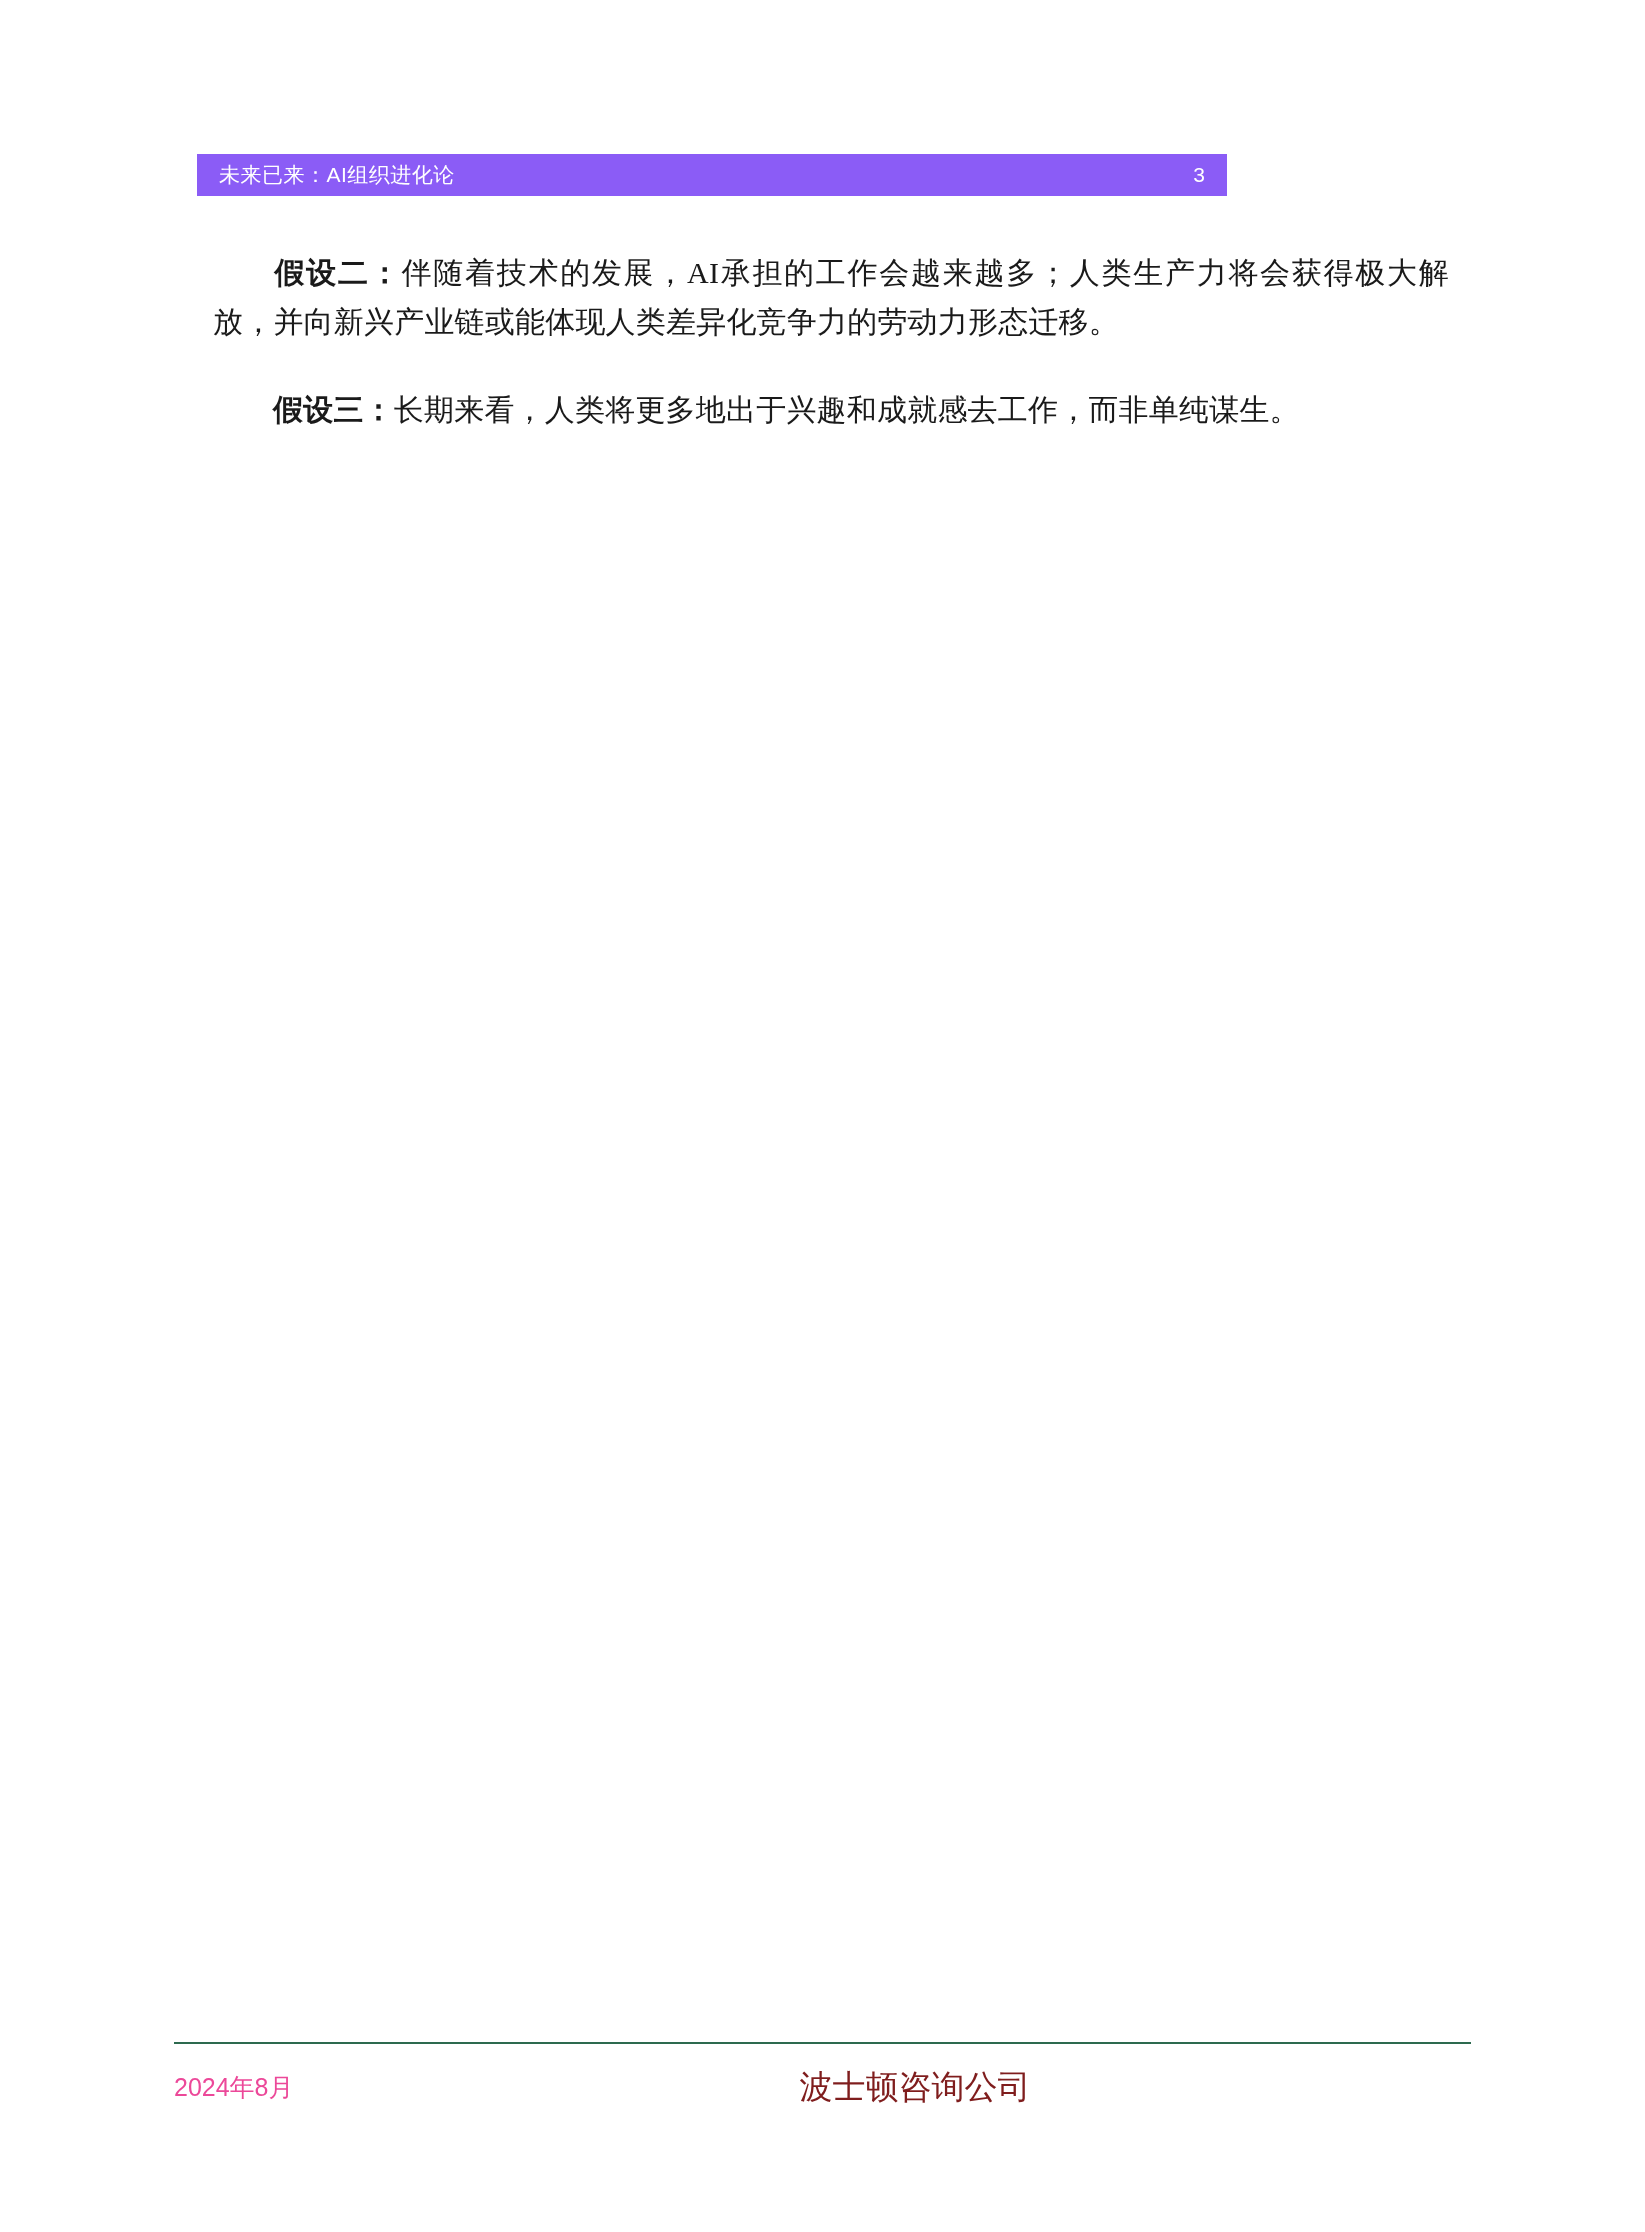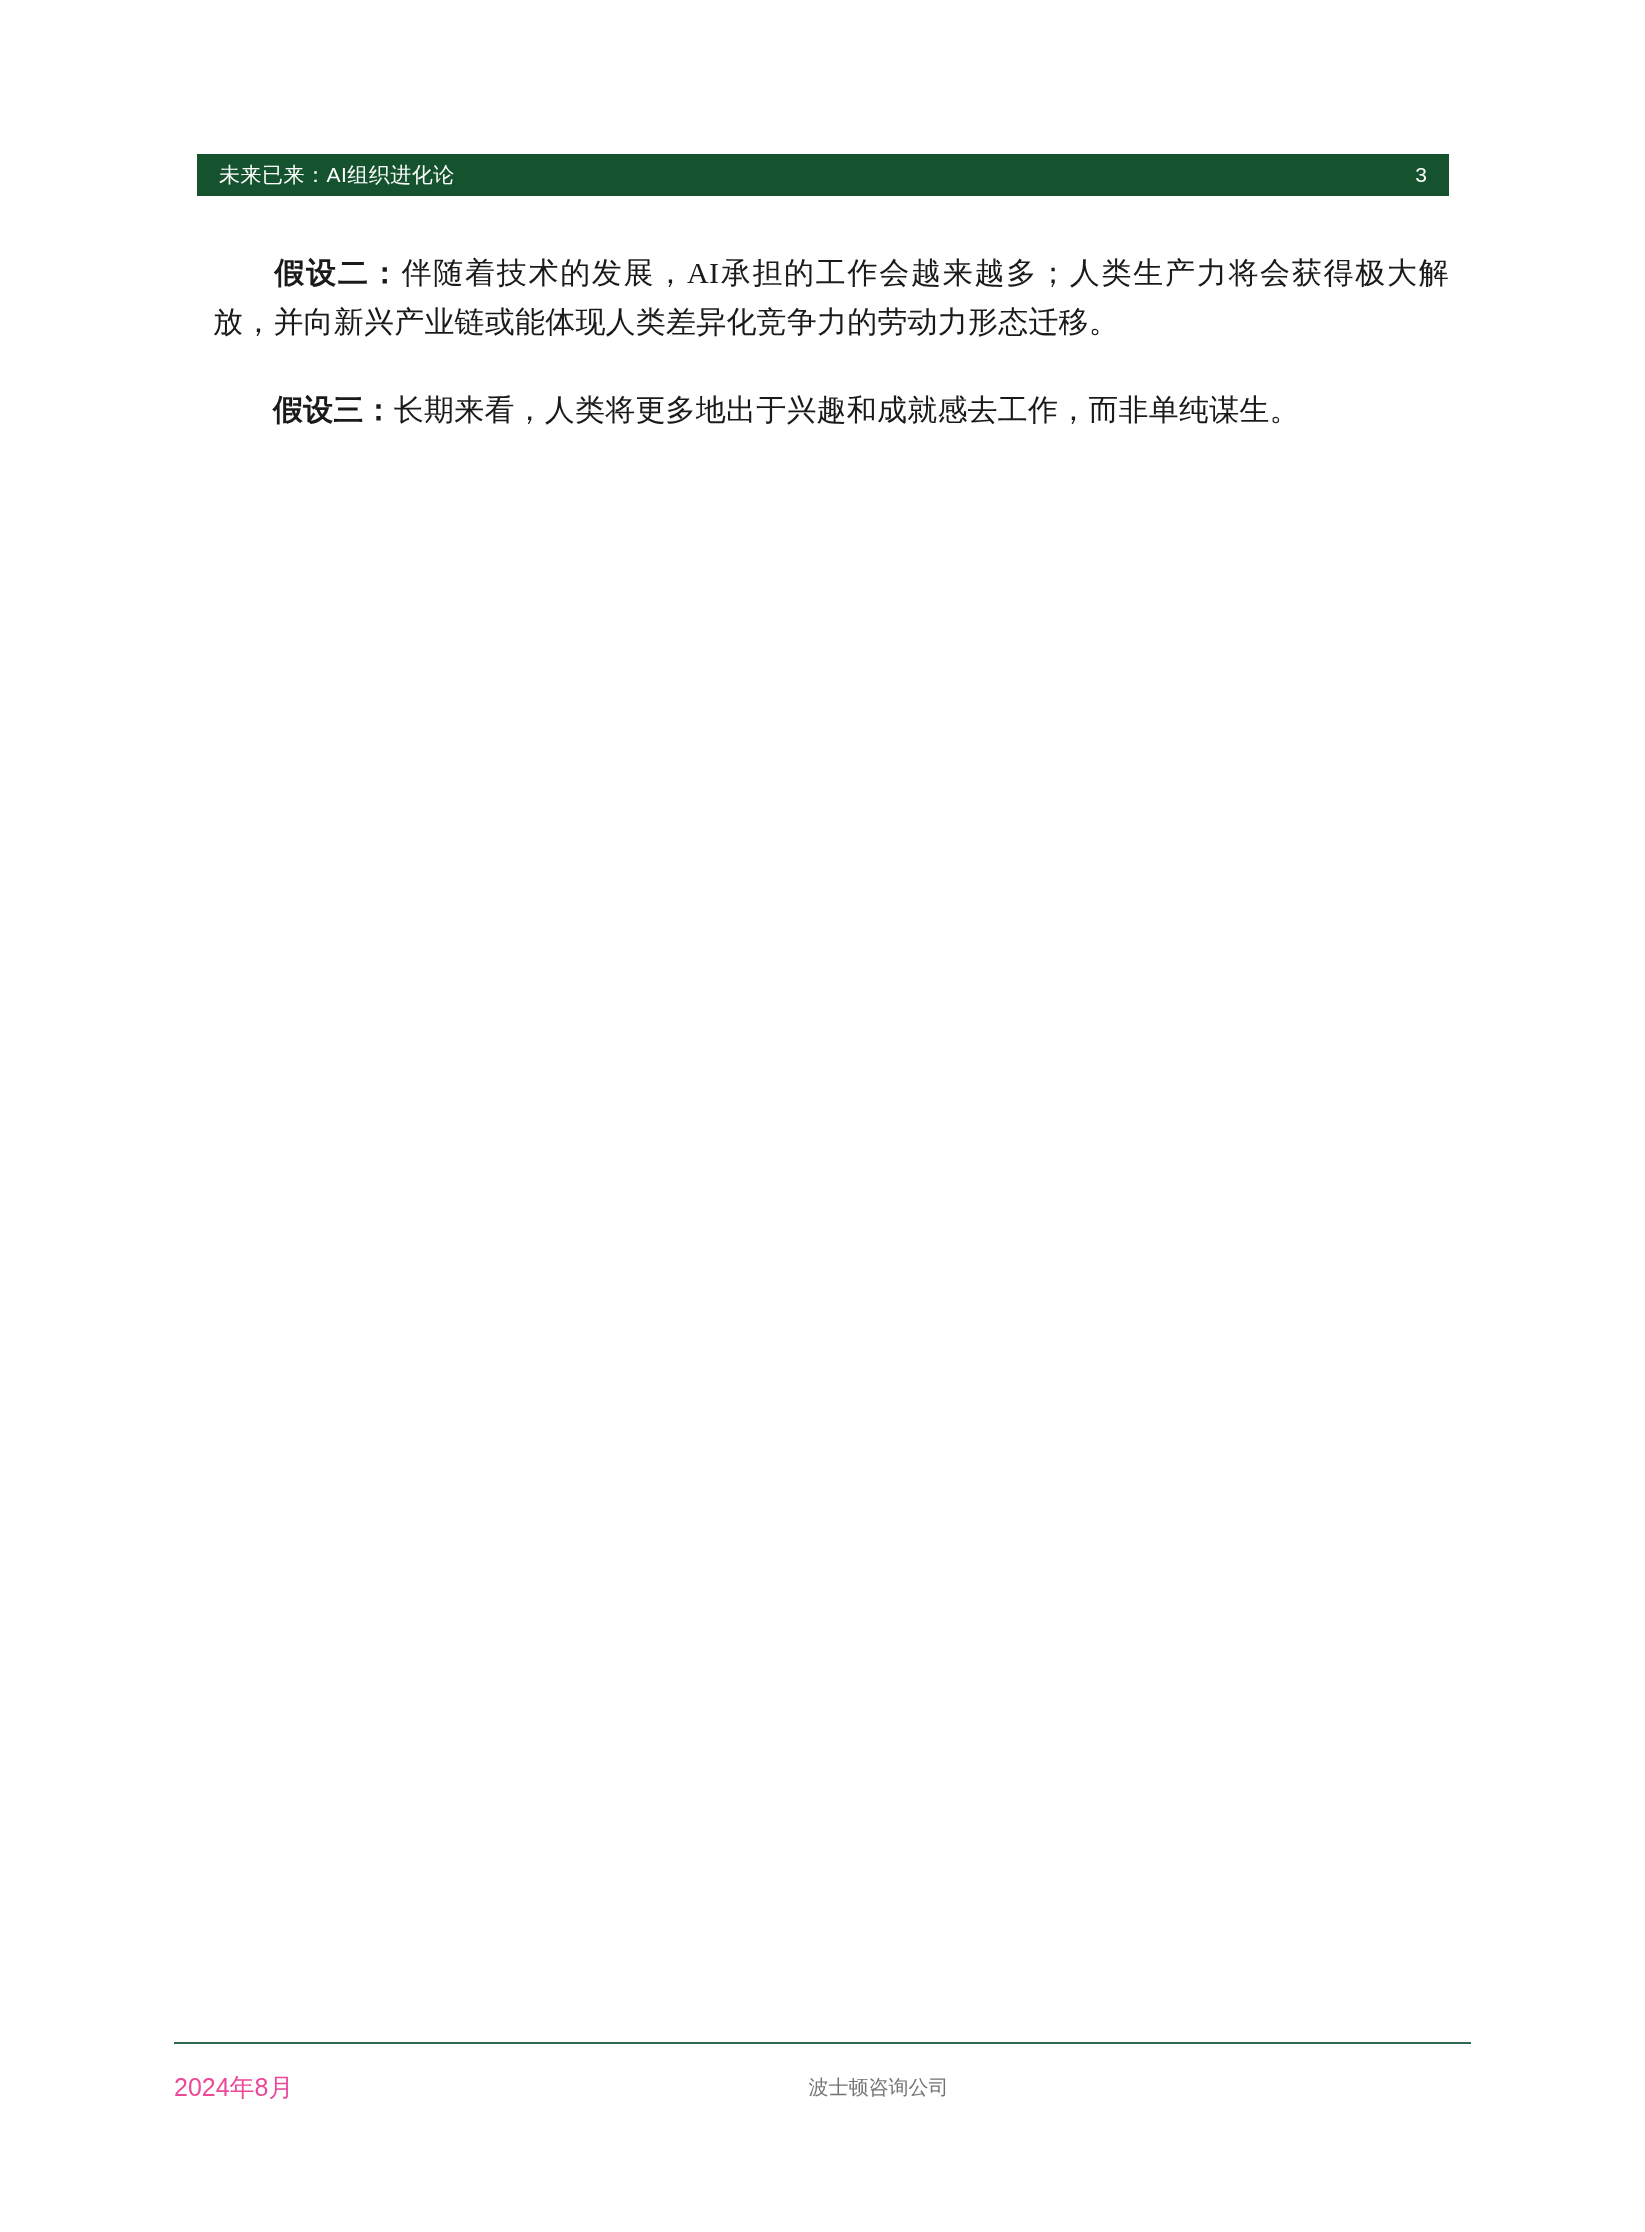--- a/index.html
+++ b/index.html
@@ -14,23 +14,23 @@
     font-family: "Liberation Serif", serif;
     color: #1a1a1a;
     overflow: hidden;
   }
 
   
   .header-bar {
     position: absolute;
     left: 197px;
     top: 154px;
-    width: 1252px;
+    width: 1030px;
     height: 42px;
-    background: #14532d;
+    background: #8b5cf6;
     display: flex;
     align-items: center;
     justify-content: space-between;
     box-sizing: border-box;
     padding: 0 22px 0 22px;
   }
   .header-title {
     color: #ffffff;
     font-family: "Liberation Sans", sans-serif;
     font-size: 21px;
@@ -89,22 +89,22 @@
     align-items: center;
   }
   .footer-left {
     font-family: "Liberation Sans", sans-serif;
     font-size: 25px;
     color: #ec4899;
     flex: 0 0 auto;
   }
   .footer-right {
     font-family: Liberation Serif, serif;
-    font-size: 20px;
-    color: #737373;
+    font-size: 33px;
+    color: #7f1d1d;
     position: absolute;
     left: 50%;
     transform: translateX(-10%);
     white-space: nowrap;
   }
 </style>
 </head>
 <body>
 
 <div class="header-bar">

